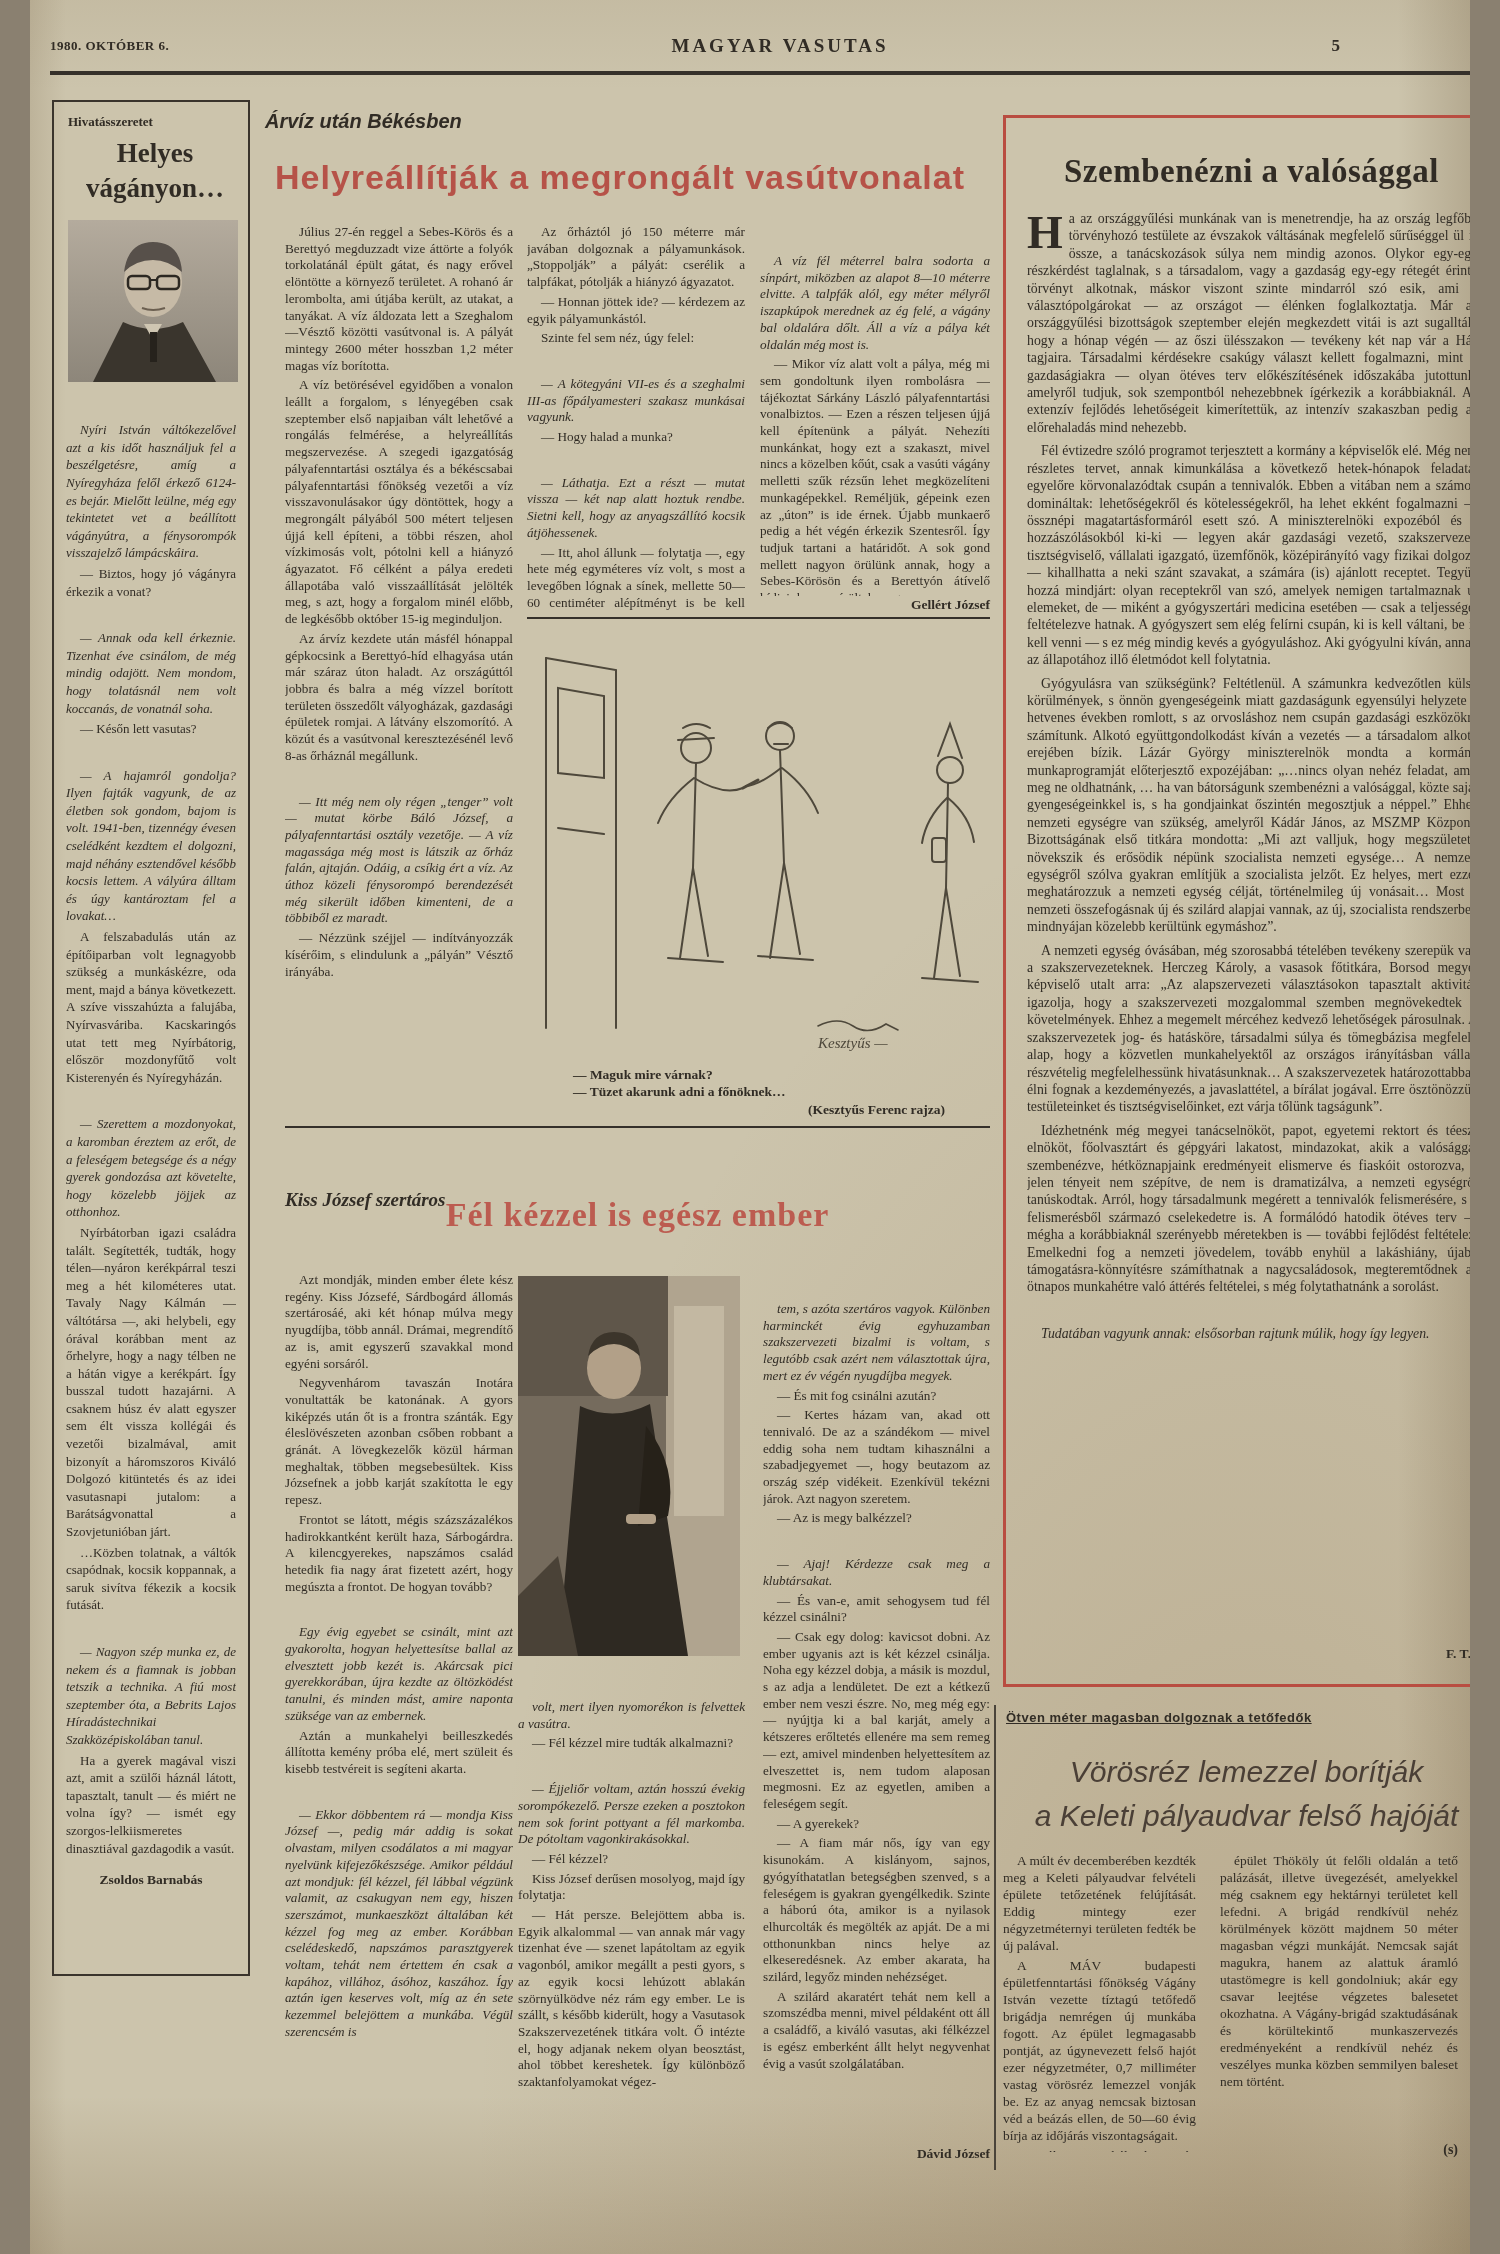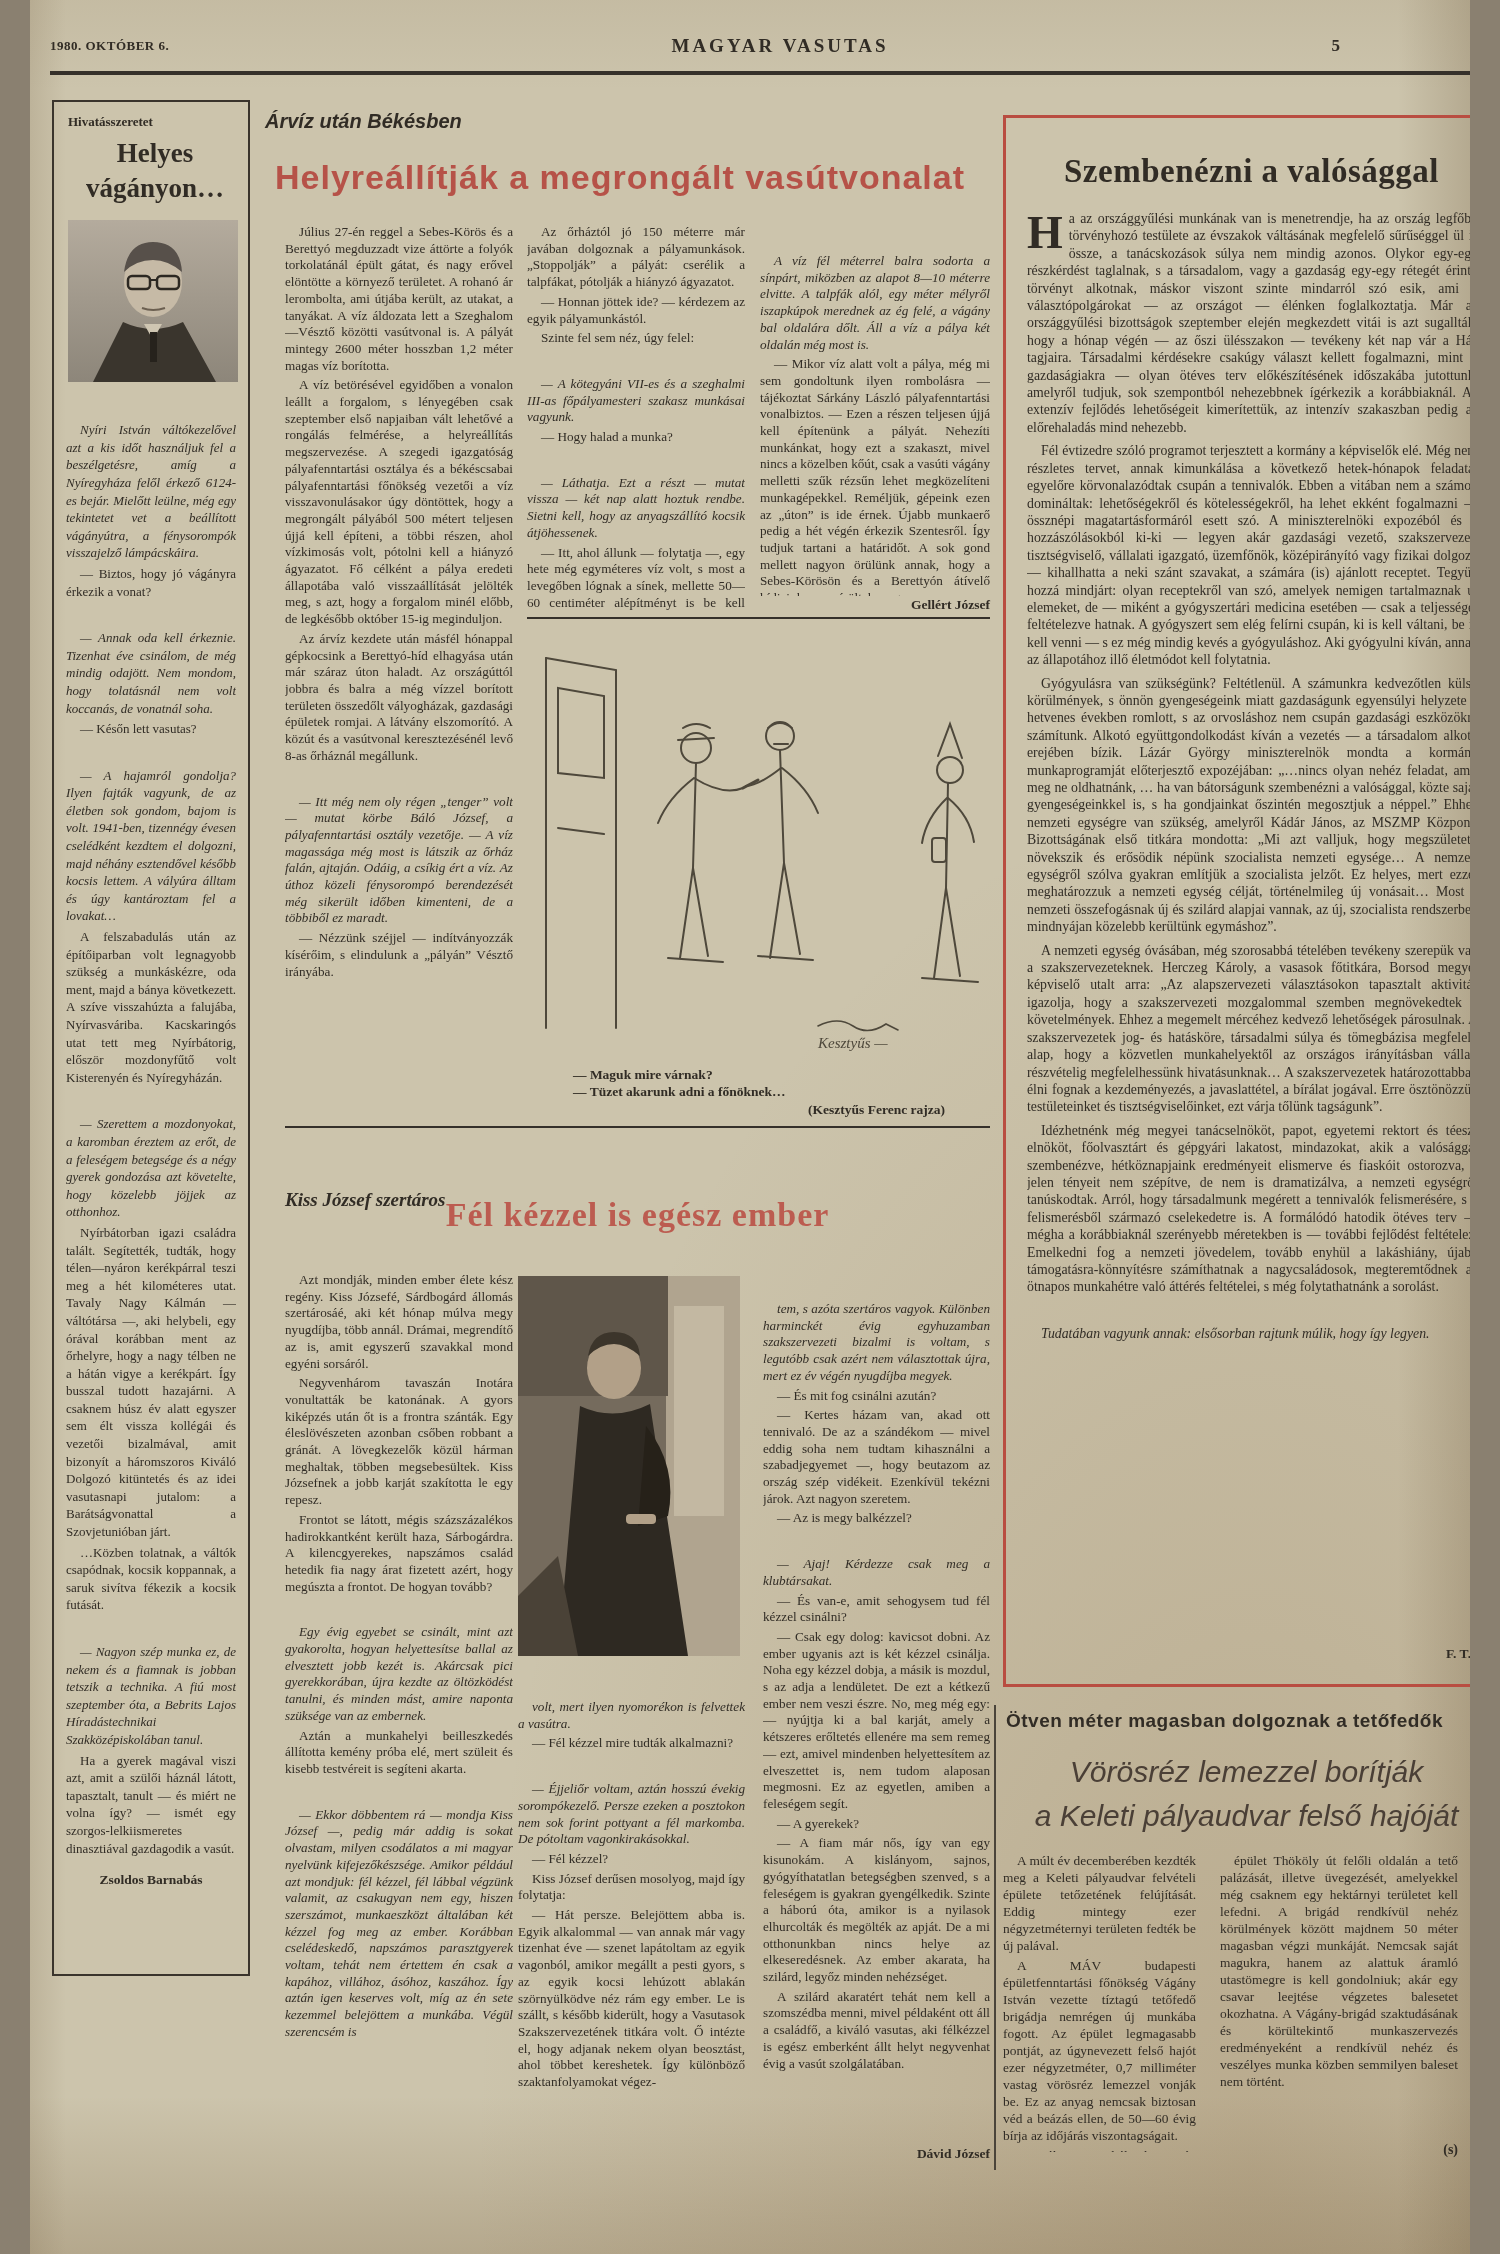--- a/index.html
+++ b/index.html
@@ -39,21 +39,21 @@
   
   .a2-kicker{font-style:italic;font-weight:bold;font-size:19px;}
   .a2-head{font-weight:bold;font-size:34px;color:#bc5c50;text-align:center;letter-spacing:1px;}
   
   #edbox{left:973px;top:115px;width:497px;height:1572px;border:3px solid #b94d41;box-sizing:border-box;background:rgba(0,0,0,0);}
   .ed-head{font-weight:bold;font-size:33px;text-align:center;letter-spacing:.5px;}
   .ed-body{position:absolute;left:21px;right:19px;top:92px;bottom:40px;overflow:hidden;}
   .ed-body .bp{font-size:13.8px;line-height:17.4px;margin-bottom:6px;}
   .dropcap{float:left;font-weight:bold;font-size:46px;line-height:38px;padding:4px 6px 0 0;}
   
-  .rf-kicker{font-family:"Liberation Sans","DejaVu Sans",sans-serif;font-weight:bold;font-size:19px;letter-spacing:.5px;}
+  .rf-kicker{font-family:"Liberation Sans","DejaVu Sans",sans-serif;font-weight:bold;font-size:13px;letter-spacing:.5px;text-decoration:underline;}
   .rf-head{font-family:"Liberation Sans","DejaVu Sans",sans-serif;font-style:italic;font-weight:normal;font-size:30px;color:#4a3f36;text-align:center;line-height:1.45;}
   .rf-col .bp{font-size:13.4px;line-height:17px;}
   .sign{font-weight:bold;font-size:14px;text-align:right;}
   .vrule{background:#4a443a;}
   svg{display:block;}
 </style>
 </head>
 <body>
 
 <div id="page">

